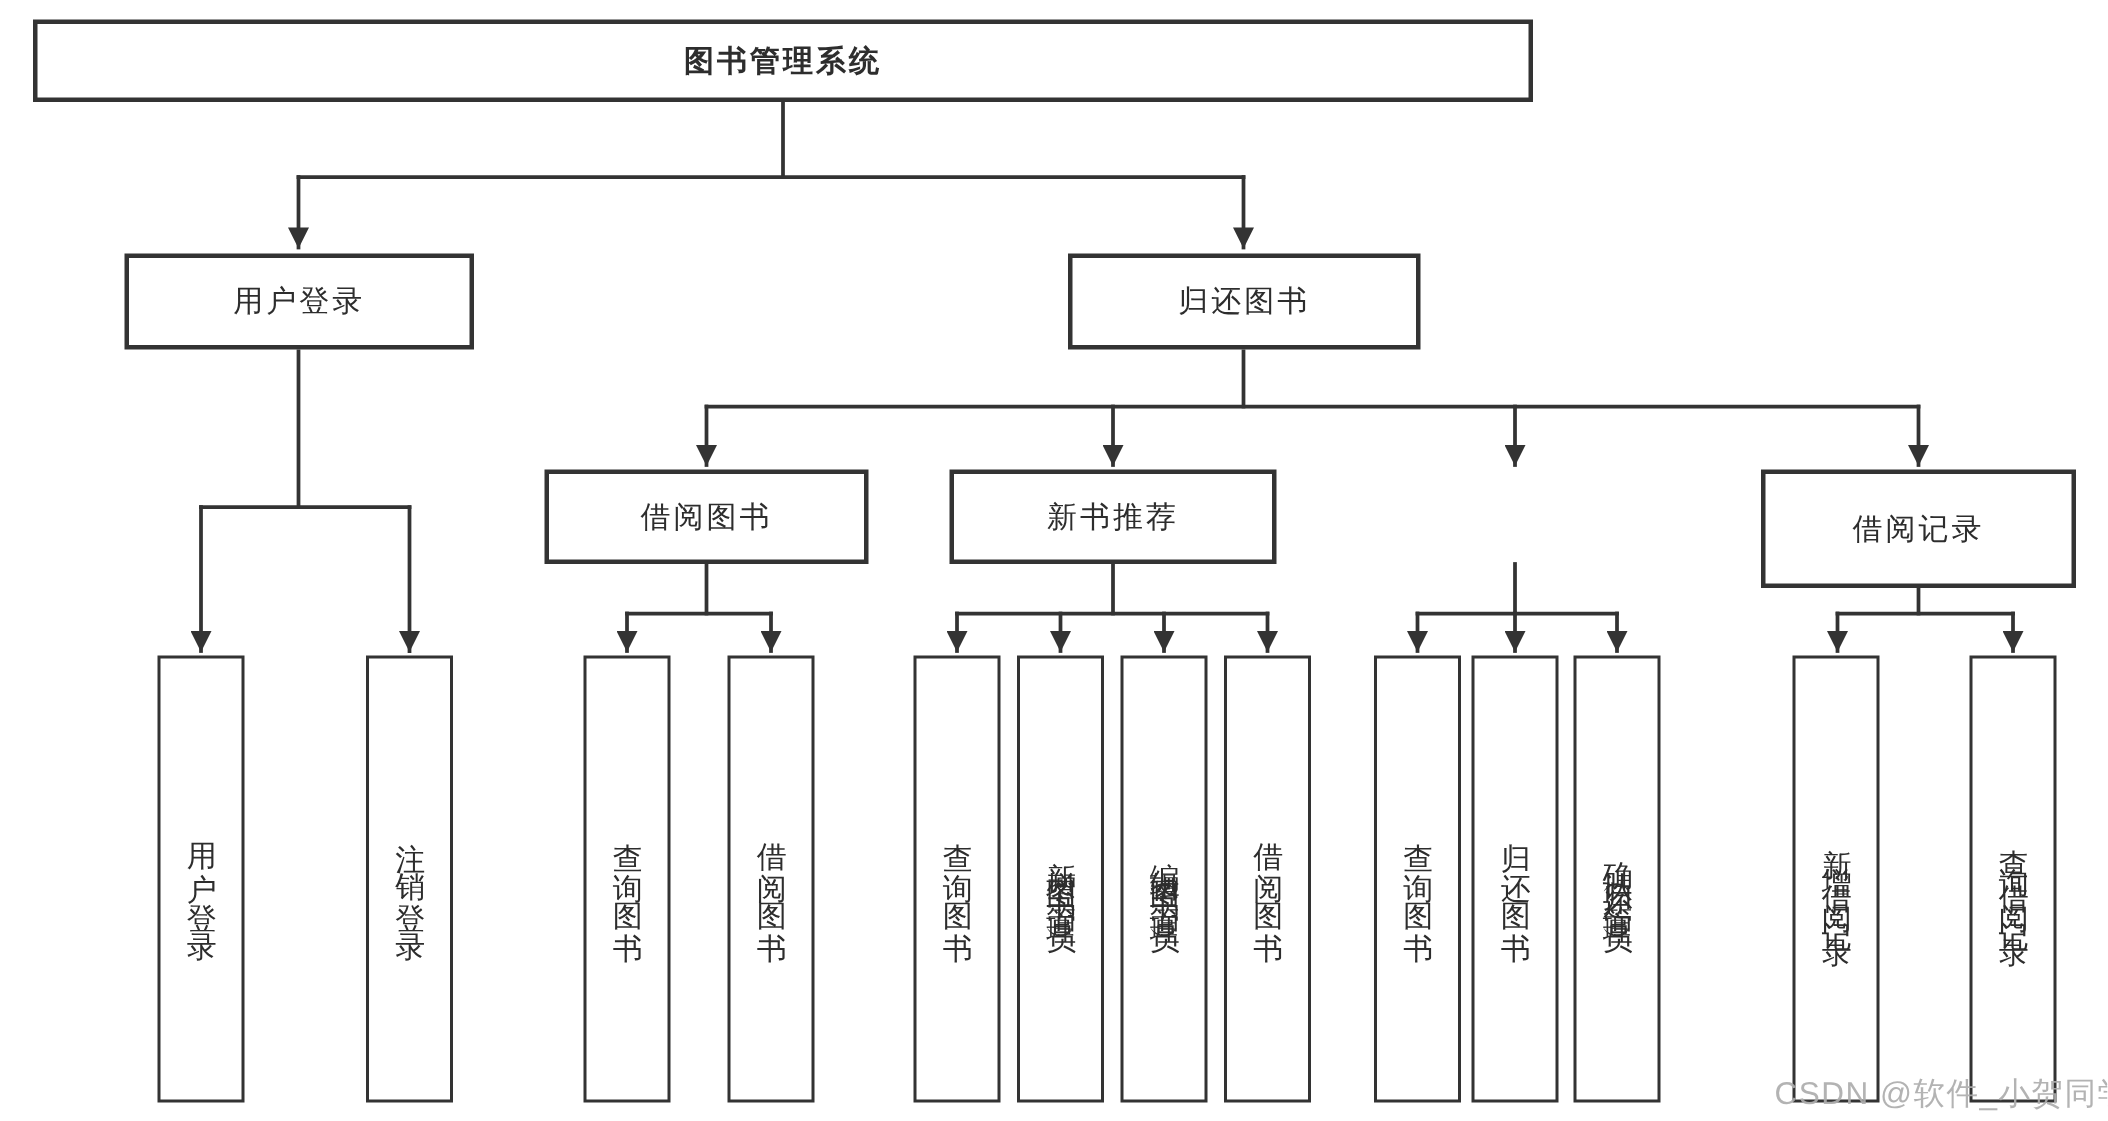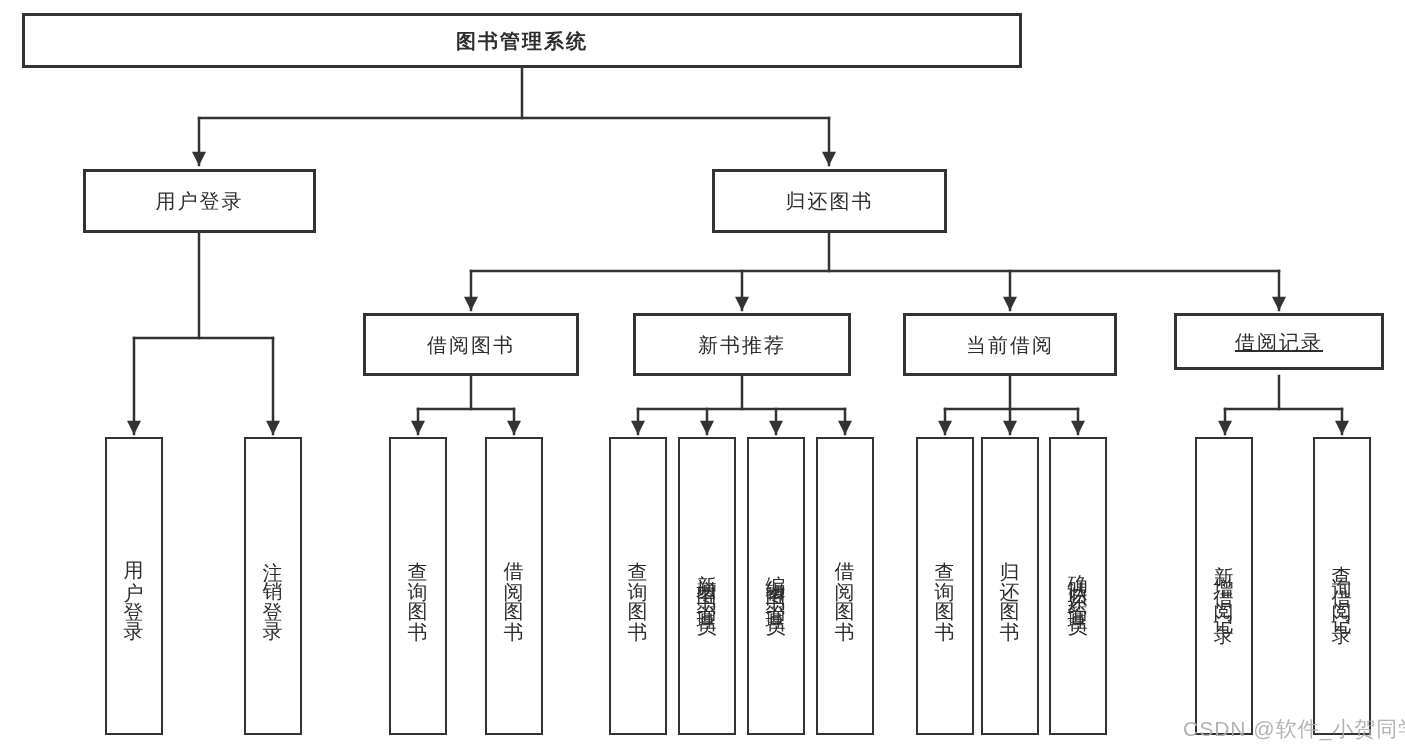--- a/index.html
+++ b/index.html
@@ -28,21 +28,21 @@
   .sp-mid   .lbl { letter-spacing:12px; }  
   .sp-tight .lbl { letter-spacing:6px;  }  
 
   
   .n-root  { left:22px;   top:13px;  width:1000px; height:55px;font-weight:bold; }
   .n-login { left:83px;   top:169px; width:233px;  height:64px; }
   .n-mgmt  { left:712px;  top:169px; width:235px;  height:64px; }
   .n-l3a   { left:363px;  top:313px; width:216px;  height:63px; }
   .n-l3b   { left:633px;  top:313px; width:218px;  height:63px; }
   .n-l3c   { left:903px;  top:313px; width:214px;  height:63px; }
-  .n-l3d   { left:1174px; top:313px; width:210px;  height:57px;text-decoration:underline; }
+  .n-l3d   { left:1174px; top:313px; width:210px;  height:79px; }
 
   .leaf { top:437px; width:58px; height:298px; }
   .lf-a1 { left:105px; }  .lf-a2 { left:244px; }
   .lf-b1 { left:389px; }  .lf-b2 { left:485px; }
   .lf-c1 { left:609px; }  .lf-c2 { left:678px; }
   .lf-c3 { left:747px; }  .lf-c4 { left:816px; }
   .lf-d1 { left:916px; }  .lf-d2 { left:981px; }  .lf-d3 { left:1049px; }
   .lf-e1 { left:1195px; } .lf-e2 { left:1313px; }
 
   #watermark {
@@ -116,23 +116,20 @@
   <div class="node n-mgmt">
     <span class="lbl">归还图书</span>
   </div>
 
   <div class="node n-l3a">
     <span class="lbl">借阅图书</span>
   </div>
   <div class="node n-l3b">
     <span class="lbl">新书推荐</span>
   </div>
-  <div class="node n-l3c">
-    <span class="lbl">当前借阅</span>
-  </div>
   <div class="node n-l3d">
     <span class="lbl">借阅记录</span>
   </div>
 
   <div class="node leaf sp-wide lf-a1">
     <span class="lbl">用户登录</span>
   </div>
   <div class="node leaf sp-wide lf-a2">
     <span class="lbl">注销登录</span>
   </div>

